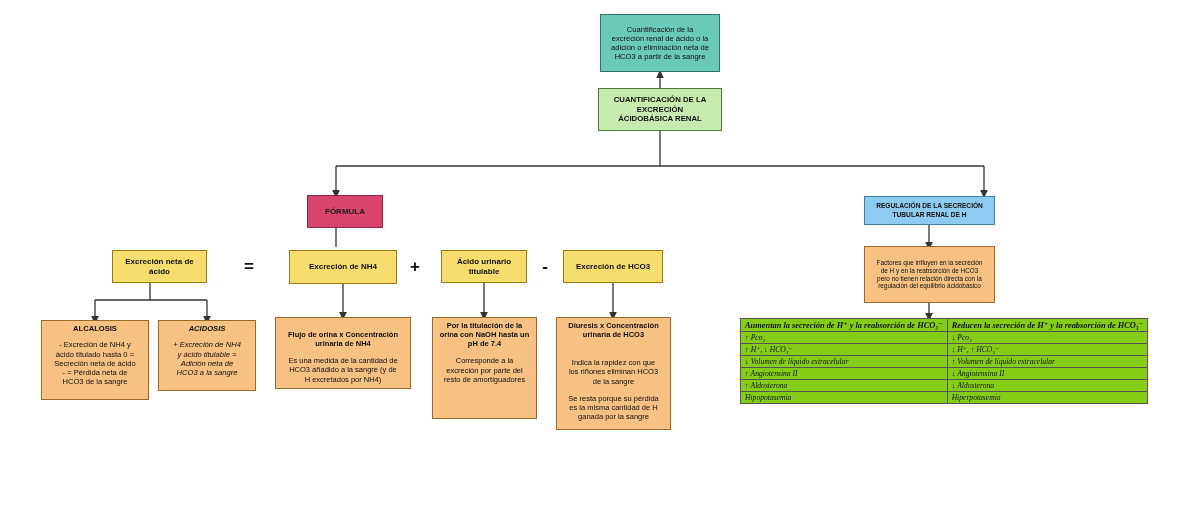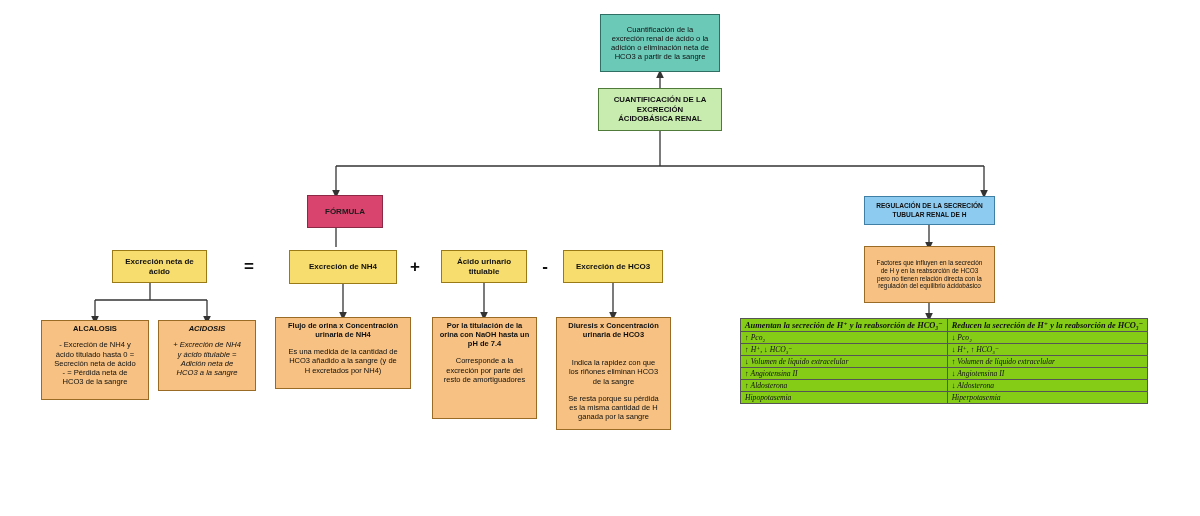--- a/index.html
+++ b/index.html
@@ -141,21 +141,21 @@
   </div>
 
   <div class="box orange" style="left:158px;top:320px;width:98px;height:71px;font-size:7.6px;padding:3px 3px;justify-content:flex-start;font-style:italic;">
     <span class="ln ttl" style="margin-bottom:7px;">ACIDOSIS</span>
     <span class="ln">+ Excreción de NH4</span>
     <span class="ln">y ácido titulable =</span>
     <span class="ln">Adición neta de</span>
     <span class="ln">HCO3 a la sangre</span>
   </div>
 
-  <div class="box orange" style="left:275px;top:317px;width:136px;height:72px;font-size:7.5px;padding:3px 3px;justify-content:flex-start;">
+  <div class="box orange" style="left:275px;top:317px;width:136px;height:72px;font-size:7.5px;padding:12px 3px;justify-content:flex-start;">
     <span class="ln ttl">Flujo de orina x Concentración</span>
     <span class="ln ttl" style="margin-bottom:8px;">urinaria de NH4</span>
     <span class="ln">Es una medida de la cantidad de</span>
     <span class="ln">HCO3 añadido a la sangre (y de</span>
     <span class="ln">H excretados por NH4)</span>
   </div>
 
   <div class="box orange" style="left:432px;top:317px;width:105px;height:102px;font-size:7.5px;padding:3px 3px;justify-content:flex-start;">
     <span class="ln ttl">Por la titulación de la</span>
     <span class="ln ttl">orina con NaOH hasta un</span>

